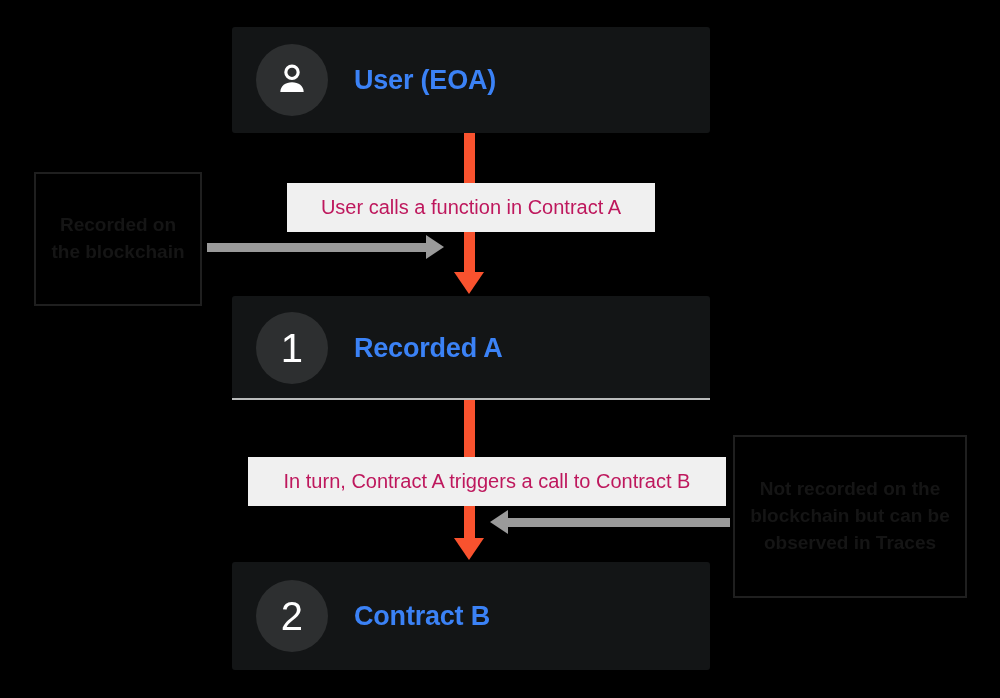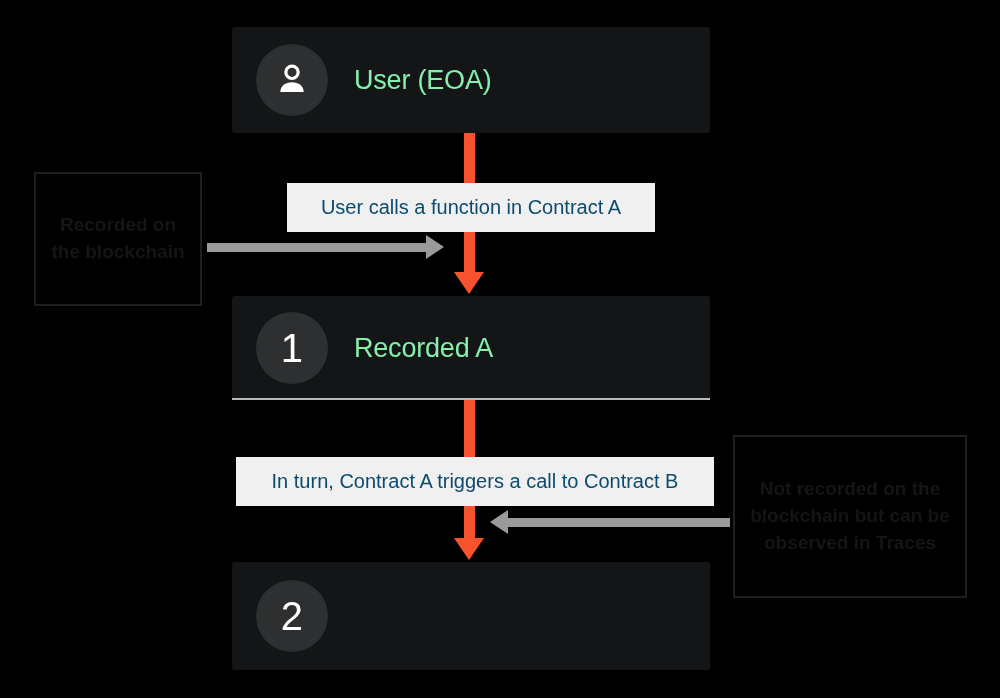--- a/index.html
+++ b/index.html
@@ -41,23 +41,23 @@
     margin-left: 24px;
   }
   .node-badge-num {
     color: #ffffff;
     font-size: 40px;
     font-weight: 400;
     line-height: 1;
     letter-spacing: 0.5px;
   }
   .node-label {
-    color: #86efac;
+    color: #3b82f6;
     font-size: 27px;
-    font-weight: normal;
+    font-weight: bold;
     margin-left: 26px;
     letter-spacing: -0.2px;
     white-space: nowrap;
   }
   .node-underline {
     position: absolute;
     left: 0;
     right: 0;
     bottom: 0;
     height: 2px;
@@ -79,21 +79,21 @@
     height: 0;
     border-left: 15px solid transparent;
     border-right: 15px solid transparent;
     border-top: 22px solid #f9522e;
   }
 
   
   .chip {
     position: absolute;
     background: #f0f0f0;
-    color: #0c4a6e;
+    color: #be185d;
     font-size: 20px;
     display: flex;
     align-items: center;
     justify-content: center;
     box-sizing: border-box;
     white-space: nowrap;
   }
 
   
   .annot {
@@ -161,25 +161,26 @@
       <span class="node-badge-num">1</span>
     </div>
     <div class="node-label">Recorded A</div>
     <div class="node-underline"></div>
   </div>
 
   <div class="node" style="left:232px; top:562px; width:478px; height:108px;">
     <div class="node-badge">
       <span class="node-badge-num">2</span>
     </div>
+    <div class="node-label">Contract B</div>
   </div>
 
   <div class="chip" style="left:287px; top:183px; width:368px; height:49px;">User calls a function in Contract A</div>
 
-  <div class="chip" style="left:236px; top:457px; width:478px; height:49px;">In turn, Contract A triggers a call to Contract B</div>
+  <div class="chip" style="left:248px; top:457px; width:478px; height:49px;">In turn, Contract A triggers a call to Contract B</div>
 
   <div class="garrow-line" style="left:207px; top:243px; width:220px;"></div>
   <div class="garrow-head-right" style="left:426px; top:235px;"></div>
 
   <div class="annot" style="left:34px; top:172px; width:168px; height:134px;">Recorded on the blockchain</div>
 
   <div class="garrow-line" style="left:508px; top:518px; width:222px;"></div>
   <div class="garrow-head-left" style="left:490px; top:510px;"></div>
 
   <div class="annot" style="left:733px; top:435px; width:234px; height:163px;">Not recorded on the blockchain but can be observed in Traces</div>

